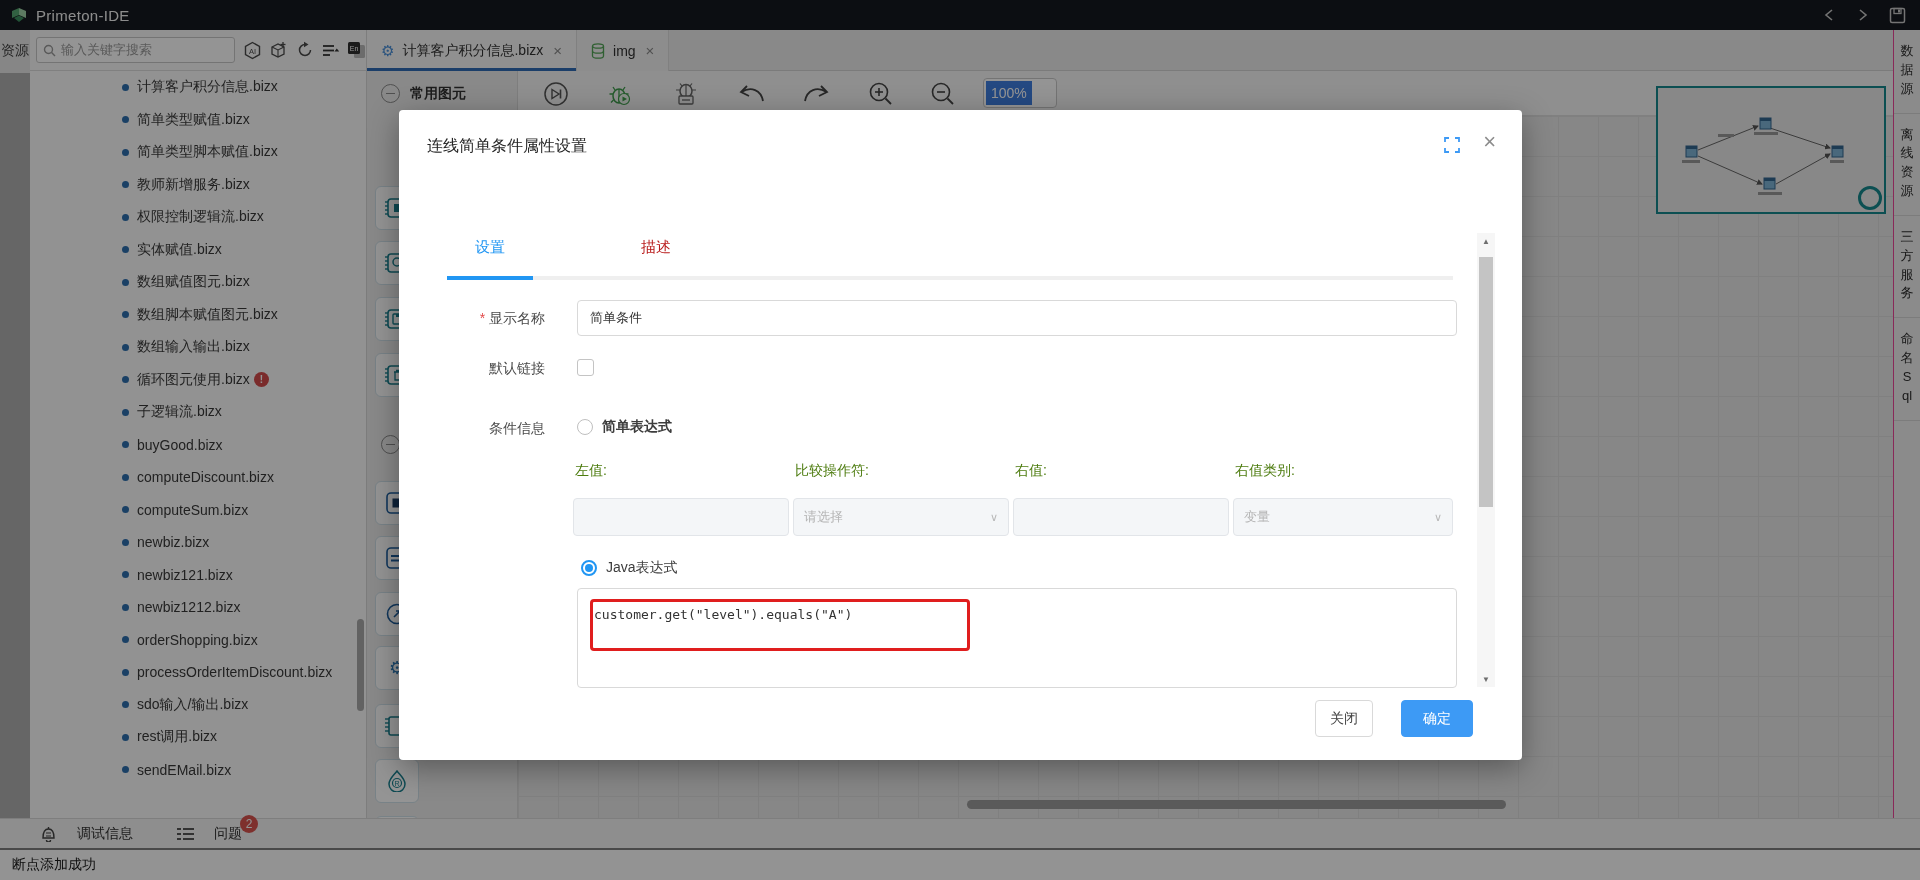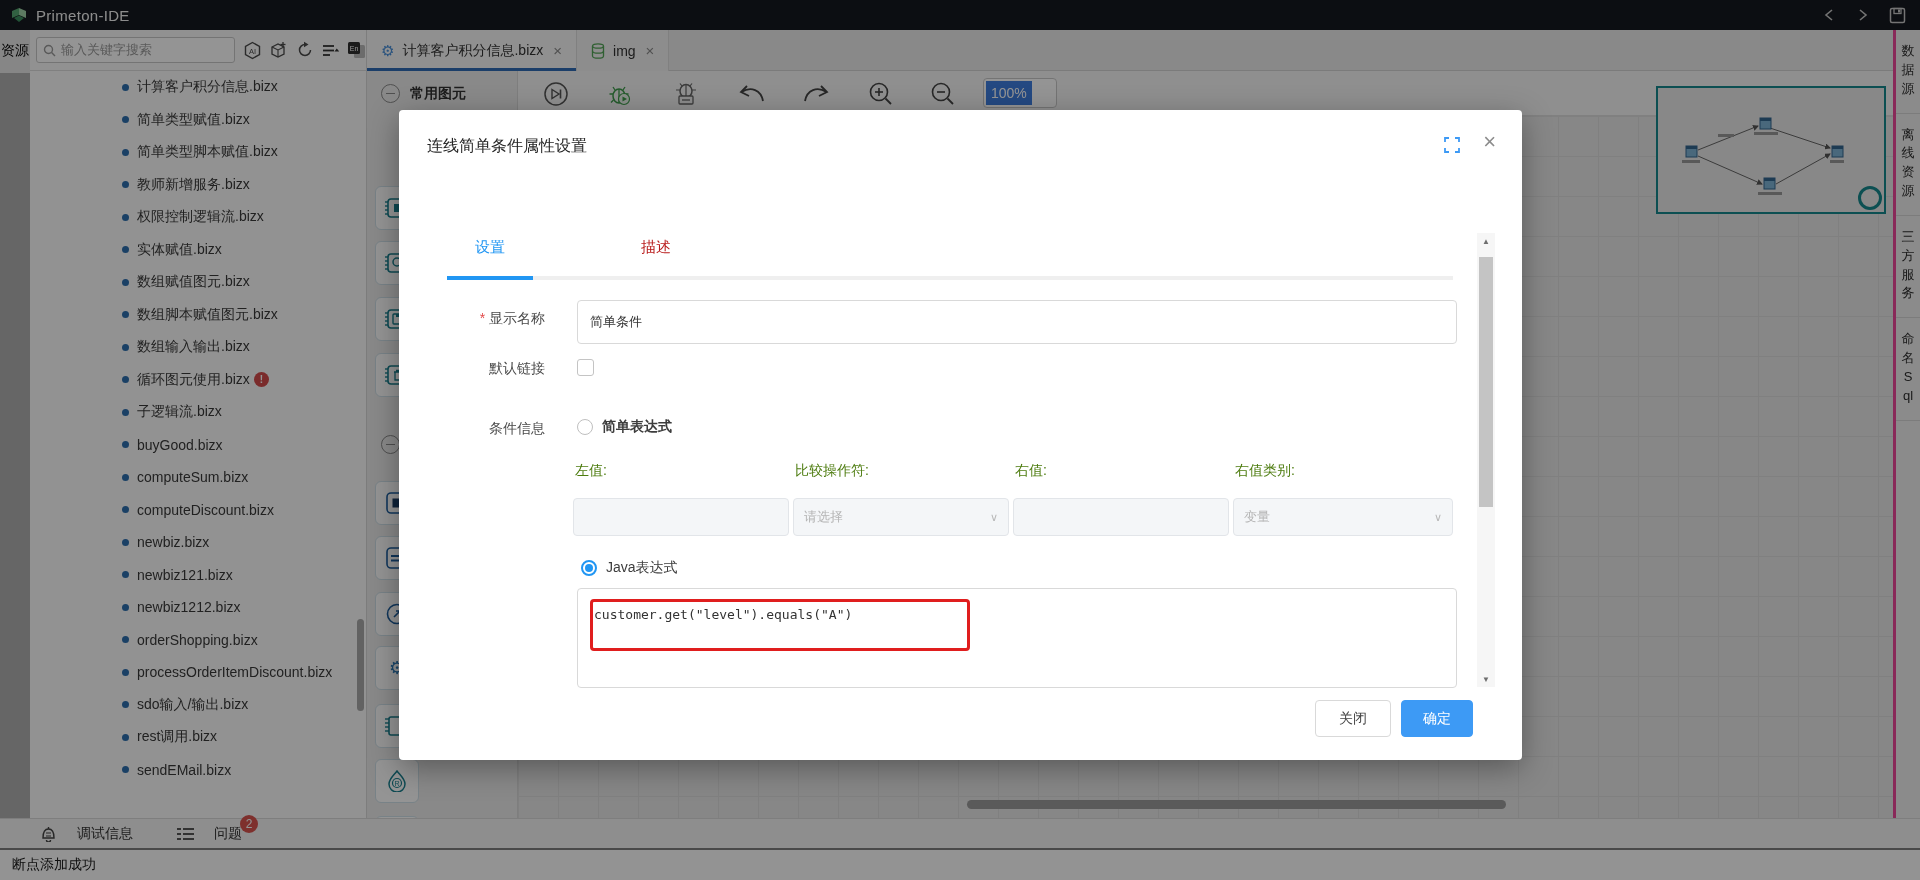--- a/index.html
+++ b/index.html
@@ -9,21 +9,21 @@
 
   
   .titlebar { position:absolute; left:0; top:0; width:1920px; height:30px; background:#16191f; display:flex; align-items:center; color:#f2f2f2; z-index:5;}
   .titlebar .logo { margin:0 8px 0 10px; }
   .titlebar .app-title { font-size:15px; letter-spacing:.3px; }
   .title-actions { position:absolute; right:14px; top:0; height:30px; display:flex; align-items:center; gap:16px; color:#c8c8c8;}
   .ta-btn { width:18px; height:18px; display:flex; align-items:center; justify-content:center; cursor:pointer;}
 
   
   .activity { position:absolute; left:0; top:30px; width:30px; height:788px; background:#b0b0b0; z-index:4;}
-  .activity-tab { width:30px; padding:10px 0 12px; background:#e7e7e7; color:#000000; font-size:14px; text-align:center; line-height:1.5; }
+  .activity-tab { width:30px; padding:10px 0 12px; background:#e7e7e7; color:#404040; font-size:14px; text-align:center; line-height:1.5; }
 
   
   .search-panel { position:absolute; left:30px; top:30px; width:337px; height:41px; background:#fafafa; border-bottom:1px solid #ddd; border-right:1px solid #d8d8d8; display:flex; align-items:center; z-index:4;}
   .search-box { margin-left:6px; width:218px; height:26px; background:#fff; border:1px solid #c9c9c9; border-radius:3px; display:flex; align-items:center; padding:0 6px; color:#9a9a9a; font-size:13px; gap:5px;}
   .mini-icons { display:flex; align-items:center; gap:7px; margin-left:8px; color:#4a4a4a;}
   .mini-icons .mi { width:19px; height:19px; display:flex; align-items:center; justify-content:center; cursor:pointer;}
 
   
   .tabbar { position:absolute; left:367px; top:30px; width:1526px; height:41px; background:#ededed; border-bottom:1px solid #d5d5d5; display:flex; z-index:4;}
   .tab { height:41px; display:flex; align-items:center; gap:8px; padding:0 14px; font-size:14px; color:#333; border-right:1px solid #dcdcdc; position:relative; cursor:pointer; background:#f3f3f3;}
@@ -58,21 +58,21 @@
     background-color:#e9e9e9;
     background-image:linear-gradient(#dcdcdc 1px, transparent 1px), linear-gradient(90deg,#dcdcdc 1px, transparent 1px);
     background-size:40px 40px; }
   .hscroll { position:absolute; left:449px; top:684px; width:539px; height:9px; border-radius:5px; background:#9b9b9b;}
 
   
   .minimap { position:absolute; left:1656px; top:86px; width:230px; height:128px; border:2px solid #15898d; background:#eaeaea; z-index:6;}
   .mm-zoom { position:absolute; right:2px; bottom:2px; width:24px; height:24px; border:3px solid #15898d; border-radius:50%;}
 
   
-  .rightbar { position:absolute; right:0; top:30px; width:27px; height:788px; background:#f0f0f0; border-left:3px solid #ec4899; z-index:4;}
+  .rightbar { position:absolute; right:0; top:30px; width:27px; height:788px; background:#f0f0f0; border-left:1px solid #ec4899; z-index:4;}
   .side-sec { padding:12px 0 14px; border-bottom:1px solid #d6d6d6; display:flex; justify-content:center; cursor:pointer;}
   .side-sec span { width:15px; font-size:13px; color:#2e2e2e; line-height:1.45; word-break:break-all; text-align:center;}
 
   
   .bottombar { position:absolute; left:0; top:818px; width:1920px; height:30px; background:#f4f4f4; border-top:1px solid #d9d9d9; display:flex; align-items:center; gap:44px; padding-left:40px; z-index:4;}
   .bb-item { display:flex; align-items:center; gap:20px; font-size:14px; color:#333; position:relative; cursor:pointer;}
   .bb-badge { position:absolute; top:-10px; right:-16px; min-width:18px; height:18px; border-radius:9px; background:#d9534f; color:#fff; font-size:12px; display:flex; align-items:center; justify-content:center; padding:0 4px;}
   .statusbar { position:absolute; left:0; top:848px; width:1920px; height:32px; background:#fdfdfd; border-top:2px solid #7e7e7e; display:flex; align-items:center; padding-left:12px; font-size:14px; color:#1c1c1c; z-index:4;}
 
   
@@ -82,34 +82,34 @@
   .modal-expand { position:absolute; right:62px; top:27px; cursor:pointer;}
   .modal-close { position:absolute; right:26px; top:21px; font-size:22px; color:#8c8c8c; cursor:pointer; line-height:1;}
   .m-tabs { position:absolute; left:48px; top:128px; display:flex;gap:36px; }
   .m-tab { width:86px; text-align:center; font-size:15px; color:#b91c1c; margin-right:44px; cursor:pointer; padding-bottom:14px;}
   .m-tab.active { color:#2196f3; }
   .m-track { position:absolute; left:48px; top:166px; width:1006px; height:4px; background:#efefef;}
   .m-track .seg { width:86px; height:4px; background:#2196f3;}
 
   .m-label { position:absolute; left:0; width:146px; text-align:right; font-size:14px; color:#4a4a4a;}
   .req:before { content:"* "; color:#e24a4a; }
-  .m-input { position:absolute; left:178px; width:880px; height:44px; border:1px solid #d9d9d9; border-radius:4px; background:#fff; font-size:13px; color:#333; display:flex; align-items:center; padding:0 12px;}
+  .m-input { position:absolute; left:178px; width:880px; height:36px; border:1px solid #d9d9d9; border-radius:4px; background:#fff; font-size:13px; color:#333; display:flex; align-items:center; padding:0 12px;}
   .m-checkbox { position:absolute; left:178px; width:17px; height:17px; border:1px solid #c4c4c4; border-radius:3px; background:#fff; cursor:pointer;}
   .radio { width:16px; height:16px; border:1.5px solid #bfbfbf; border-radius:50%; background:#fff; flex:none; cursor:pointer;}
   .radio.on { border:2px solid #2196f3; position:relative;}
   .radio.on:after { content:""; position:absolute; left:2px; top:2px; width:8px; height:8px; border-radius:50%; background:#2196f3;}
   .m-radio-row { position:absolute; display:flex; align-items:center; gap:9px; font-size:14px; color:#3d3d3d;}
   .sub-label { position:absolute; font-size:14px; color:#4d7c0f;}
   .sub-box { position:absolute; top:388px; height:38px; background:#f4f6f8; border:1px solid #e2e5e9; border-radius:4px; display:flex; align-items:center; padding:0 10px; font-size:13px; color:#b4b4b4; justify-content:space-between;}
   .chev { color:#b8b8b8; font-size:11px; }
   .m-textarea { position:absolute; left:178px; top:478px; width:880px; height:100px; border:1px solid #d9d9d9; border-radius:4px; background:#fff;}
   .red-box { position:absolute; left:12px; top:10px; width:380px; height:52px; border:3px solid #e01e1e; border-radius:4px;}
   .code { position:absolute; left:16px; top:18px; font-family:"DejaVu Sans Mono", monospace; font-size:13px; color:#333; white-space:pre;}
   .m-btn { position:absolute; top:590px; height:37px; border-radius:4px; font-size:14px; display:flex; align-items:center; justify-content:center; cursor:pointer;}
-  .btn-close { left:916px; width:76px; background:#fff; border:1px solid #d9d9d9; color:#444;}
+  .btn-close { left:916px; width:58px; background:#fff; border:1px solid #d9d9d9; color:#444;}
   .btn-ok { left:1002px; width:72px; background:#3d9af5; border:1px solid #3d9af5; color:#fff;}
   .m-scroll { position:absolute; left:1078px; top:123px; width:18px; height:454px; background:#f6f6f6;}
   .m-scroll .arr { position:absolute; left:0; width:18px; height:16px; display:flex; align-items:center; justify-content:center; font-size:8px; color:#6e6e6e;}
   .m-scroll .thumb { position:absolute; left:2px; top:24px; width:14px; height:250px; background:#c4c4c4;}
 
   svg { display:block; }
 </style>
 </head>
 <body>
 
@@ -287,27 +287,27 @@
       </div>
 
       <div class="tree-item">
         <span class="bullet"></span>
         <span>buyGood.bizx</span>
 
       </div>
 
       <div class="tree-item">
         <span class="bullet"></span>
+        <span>computeDiscount.bizx</span>
+
+      </div>
+
+      <div class="tree-item">
+        <span class="bullet"></span>
         <span>computeSum.bizx</span>
-
-      </div>
-
-      <div class="tree-item">
-        <span class="bullet"></span>
-        <span>computeDiscount.bizx</span>
 
       </div>
 
       <div class="tree-item">
         <span class="bullet"></span>
         <span>newbiz.bizx</span>
 
       </div>
 
       <div class="tree-item">

